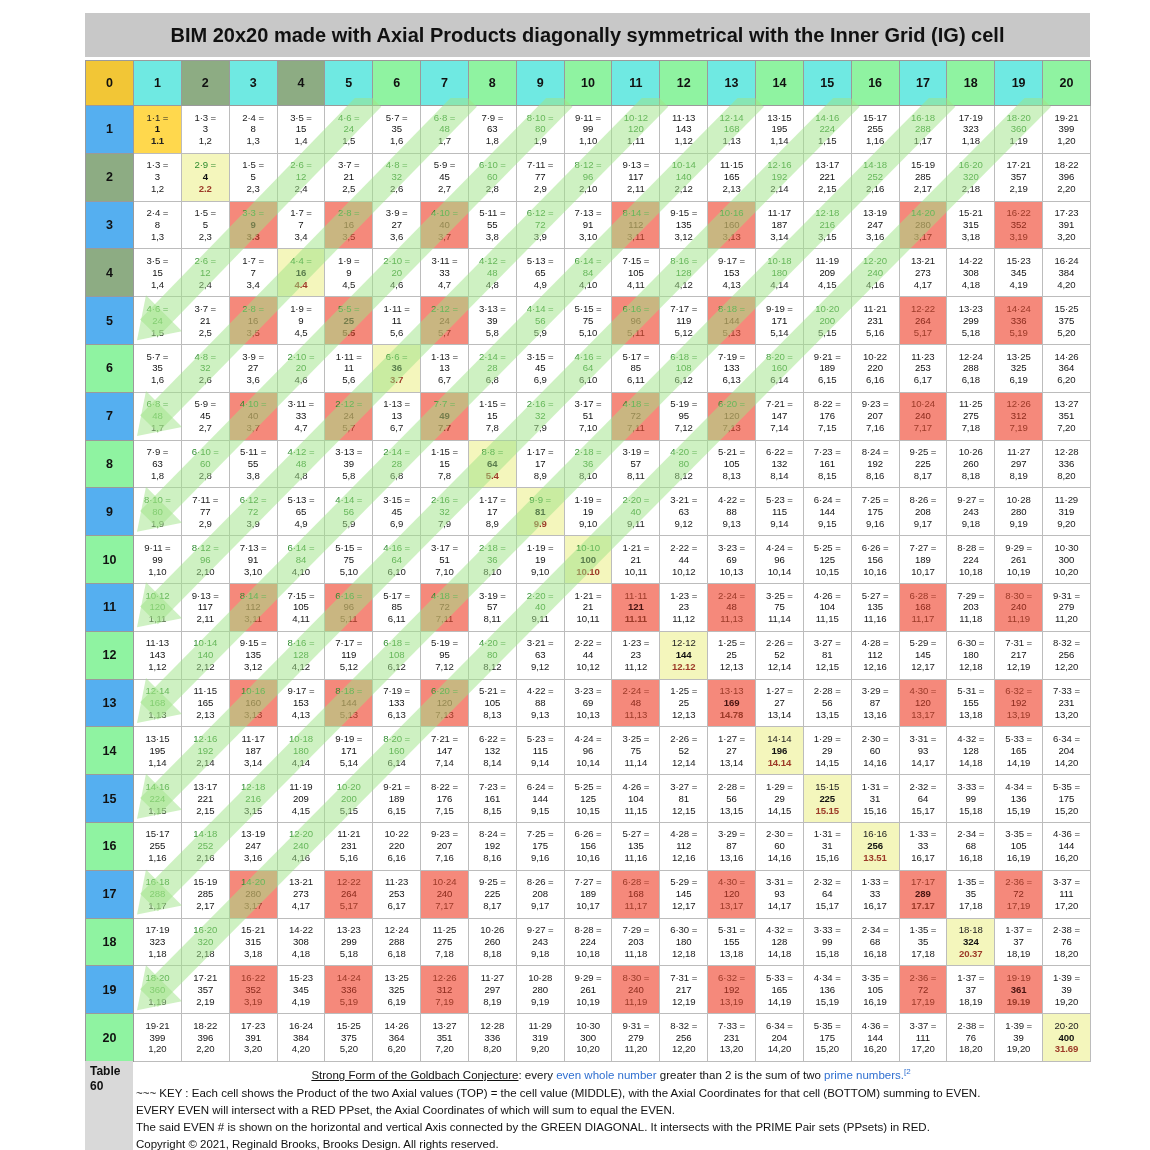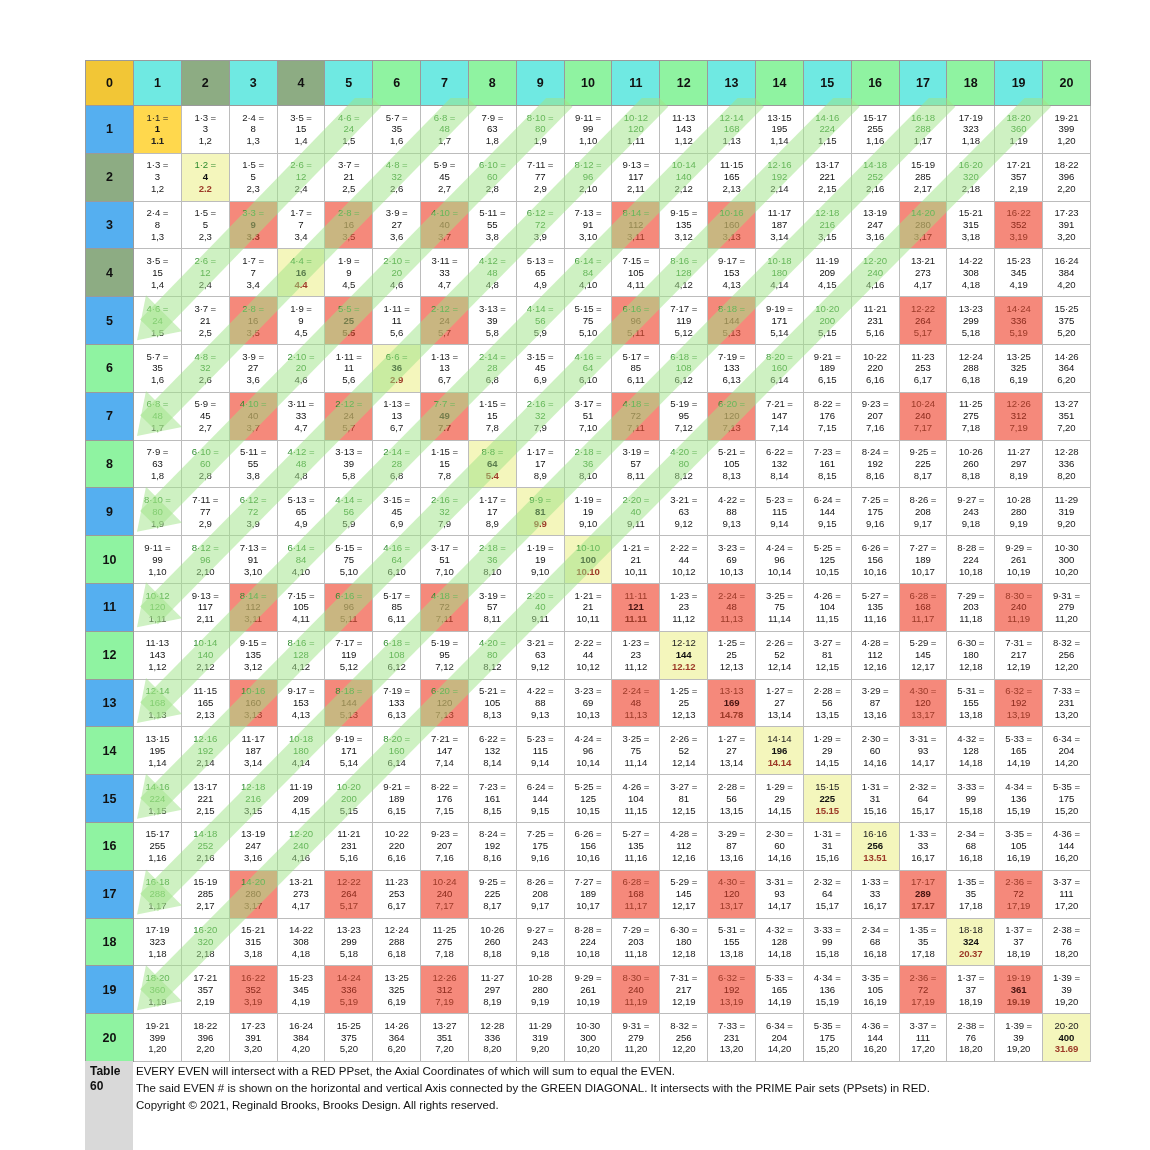--- a/index.html
+++ b/index.html
@@ -22,20 +22,21 @@
   #footer{position:absolute;left:136px;top:1063px;width:950px;font-size:11.5px;line-height:17px;color:#111;}
   #footer .f1{text-align:center;margin-bottom:1px;}
   #footer .u{text-decoration:underline;}
   #footer .blue{color:#2f6fd0;}
   #footer sup{font-size:8px;}
 </style>
 </head>
 <body>
 
 <div id="page">
+  <div id="titlebar">BIM 20x20 made with Axial Products diagonally symmetrical with the Inner Grid (IG) cell</div>
 
   <div id="grid">
       <div class="hc" style="background: rgb(242, 198, 54);">0</div>
       <div class="hc" style="background: rgb(111, 233, 226);">1</div>
       <div class="hc" style="background: rgb(141, 172, 131);">2</div>
       <div class="hc" style="background: rgb(111, 233, 226);">3</div>
       <div class="hc" style="background: rgb(141, 172, 131);">4</div>
       <div class="hc" style="background: rgb(111, 233, 226);">5</div>
       <div class="hc" style="background: rgb(143, 243, 161);">6</div>
       <div class="hc" style="background: rgb(111, 233, 226);">7</div>
@@ -153,21 +154,21 @@
         <span style="color: rgb(17, 17, 17);">399</span>
         <span style="color: rgb(34, 34, 34);">1,20</span>
       </div>
       <div class="hc" style="background: rgb(141, 172, 131);">2</div>
       <div class="bc">
         <span style="color: rgb(34, 34, 34);">1·3 =</span>
         <span style="color: rgb(17, 17, 17);">3</span>
         <span style="color: rgb(34, 34, 34);">1,2</span>
       </div>
       <div class="bc" style="background: rgb(244, 246, 188);">
-        <span style="color: rgb(46, 139, 46);">1·2 =</span>
+        <span style="color: rgb(46, 139, 46);">2·9 =</span>
         <span style="font-weight: bold; color: rgb(17, 17, 17);">4</span>
         <span style="font-weight: bold; color: rgb(156, 58, 40);">2.2</span>
       </div>
       <div class="bc">
         <span style="color: rgb(34, 34, 34);">1·5 =</span>
         <span style="color: rgb(17, 17, 17);">5</span>
         <span style="color: rgb(34, 34, 34);">2,3</span>
       </div>
       <div class="bc">
         <span style="color: rgb(46, 139, 46);">2·6 =</span>
@@ -579,21 +580,21 @@
         <span style="color: rgb(34, 34, 34);">4,6</span>
       </div>
       <div class="bc">
         <span style="color: rgb(34, 34, 34);">1·11 =</span>
         <span style="color: rgb(17, 17, 17);">11</span>
         <span style="color: rgb(34, 34, 34);">5,6</span>
       </div>
       <div class="bc" style="background: rgb(244, 246, 188);">
         <span style="color: rgb(46, 139, 46);">6·6 =</span>
         <span style="font-weight: bold; color: rgb(17, 17, 17);">36</span>
-        <span style="font-weight: bold; color: rgb(156, 58, 40);">2.9</span>
+        <span style="font-weight: bold; color: rgb(156, 58, 40);">3.7</span>
       </div>
       <div class="bc">
         <span style="color: rgb(34, 34, 34);">1·13 =</span>
         <span style="color: rgb(17, 17, 17);">13</span>
         <span style="color: rgb(34, 34, 34);">6,7</span>
       </div>
       <div class="bc">
         <span style="color: rgb(46, 139, 46);">2·14 =</span>
         <span style="color: rgb(46, 139, 46);">28</span>
         <span style="color: rgb(34, 34, 34);">6,8</span>
@@ -2092,17 +2093,19 @@
       <line x1="909.15" y1="0" x2="16" y2="900.15" stroke="#9fe487" stroke-width="25" opacity="0.5"></line>
       <polygon points="4,912.15 49,903.15 13,867.15" fill="#9fe487" opacity="0.5"></polygon>
     </svg>
 
   <div id="tablelabel">
     <div>Table</div>
     <div>60</div>
   </div>
 
   <div id="footer">
+    <div class="f1"><span class="u">Strong Form of the Goldbach Conjecture</span><span>: every </span><span class="blue">even whole number</span><span> greater than 2 is the sum of two </span><span class="blue">prime numbers.</span><sup class="blue">[2</sup></div>
+    <div class="fl">~~~ KEY : Each  cell shows the Product of the two Axial values (TOP) = the cell value (MIDDLE), with the Axial Coordinates for that cell (BOTTOM) summing to EVEN.</div>
     <div class="fl">EVERY EVEN will intersect with a RED PPset, the Axial Coordinates of which will sum to equal the EVEN.</div>
     <div class="fl">The said EVEN # is shown on the horizontal and vertical Axis connected by the GREEN DIAGONAL. It intersects with the PRIME Pair sets (PPsets) in RED.</div>
     <div class="fl">Copyright © 2021, Reginald Brooks, Brooks Design. All rights reserved.</div>
   </div>
 </div>
 
 </body></html>

